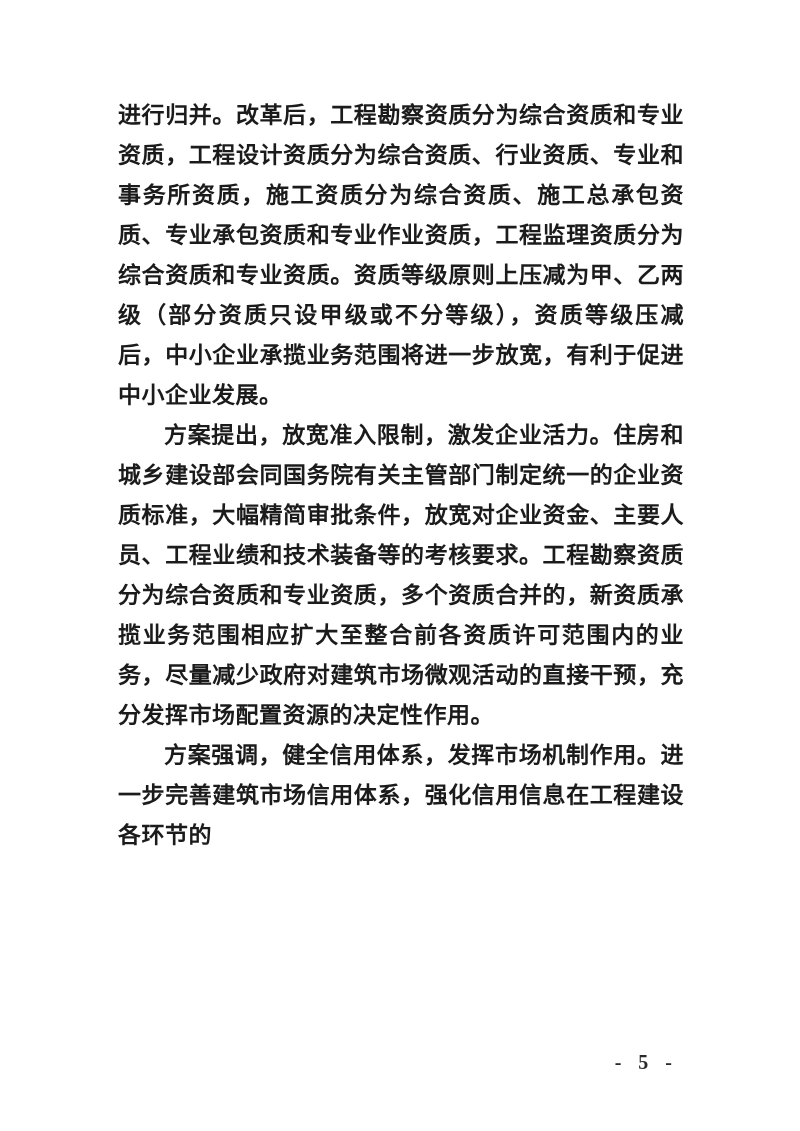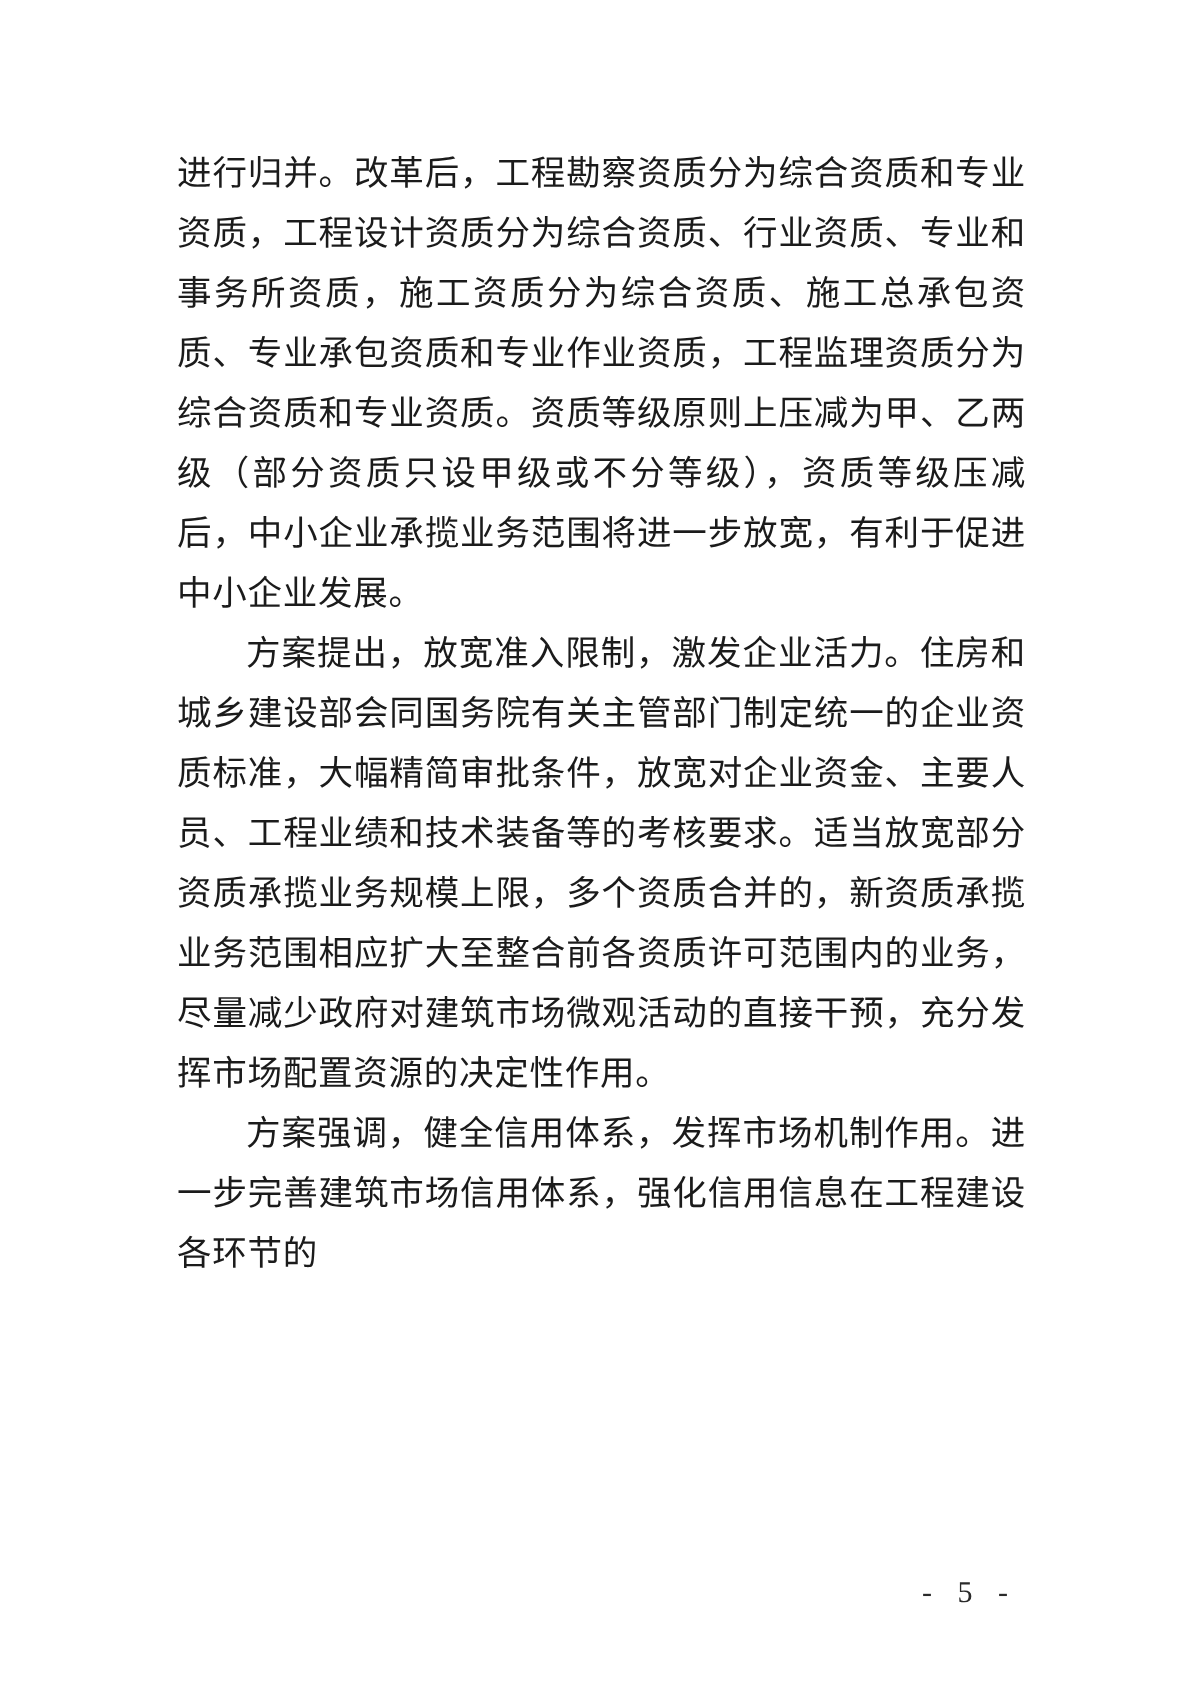--- a/index.html
+++ b/index.html
@@ -8,20 +8,21 @@
     background: #ffffff;
   }
   .page {
     position: relative;
     width: 800px;
     height: 1131px;
     background: #ffffff;
     overflow: hidden;
     font-family: "Liberation Serif", "DejaVu Serif", serif;
     color: #1b1b1b;
+    font-weight: bold;
   }
   .text-block {
     position: absolute;
     left: 118px;
     top: 96px;
     width: 566px;
   }
   .para {
     margin: 0;
     padding: 0;
@@ -45,17 +46,17 @@
     color: #2a2a2a;
     white-space: pre;
   }
 </style>
 </head>
 <body>
 
 <div class="page">
   <div class="text-block">
     <p class="para">进行归并。改革后，工程勘察资质分为综合资质和专业资质，工程设计资质分为综合资质、行业资质、专业和事务所资质，施工资质分为综合资质、施工总承包资质、专业承包资质和专业作业资质，工程监理资质分为综合资质和专业资质。资质等级原则上压减为甲、乙两级（部分资质只设甲级或不分等级），资质等级压减后，中小企业承揽业务范围将进一步放宽，有利于促进中小企业发展。</p>
-    <p class="para indent">方案提出，放宽准入限制，激发企业活力。住房和城乡建设部会同国务院有关主管部门制定统一的企业资质标准，大幅精简审批条件，放宽对企业资金、主要人员、工程业绩和技术装备等的考核要求。适当放宽部分资质承揽业务规模上限，多个资质合并的，新资质承揽业务范围相应扩大至整合前各资质许可范围内的业务，尽量减少政府对建筑市场微观活动的直接干预，充分发挥市场配置资源的决定性作用。</p>
+    <p class="para indent">方案提出，放宽准入限制，激发企业活力。住房和城乡建设部会同国务院有关主管部门制定统一的企业资质标准，大幅精简审批条件，放宽对企业资金、主要人员、工程业绩和技术装备等的考核要求。工程勘察资质分为综合资质和专业资质，多个资质合并的，新资质承揽业务范围相应扩大至整合前各资质许可范围内的业务，尽量减少政府对建筑市场微观活动的直接干预，充分发挥市场配置资源的决定性作用。</p>
     <p class="para indent">方案强调，健全信用体系，发挥市场机制作用。进一步完善建筑市场信用体系，强化信用信息在工程建设各环节的</p>
   </div>
   <div class="footer">- 5 -</div>
 </div>
 
 </body></html>

